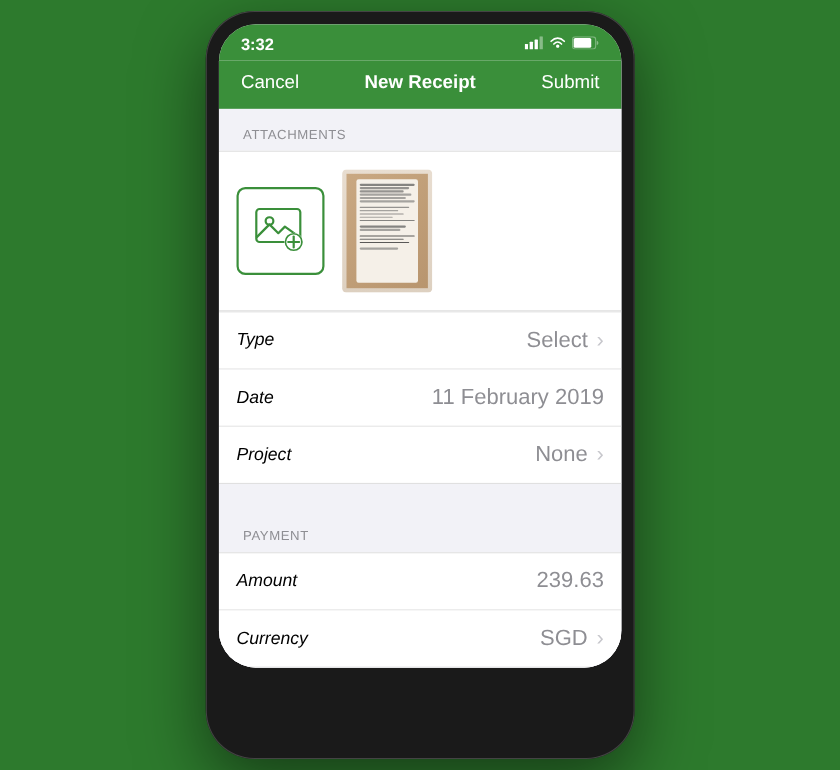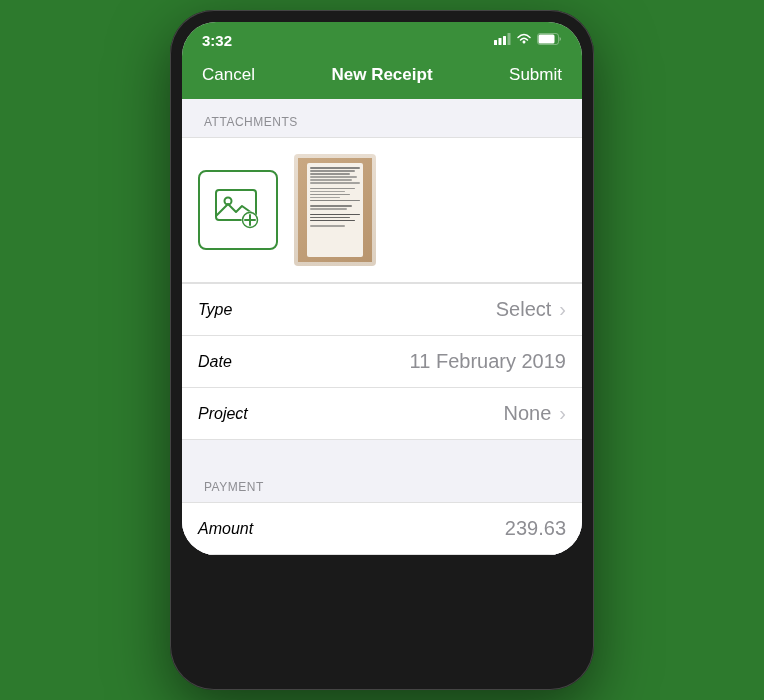--- a/index.html
+++ b/index.html
@@ -7,21 +7,21 @@
     body {
       background-color: #2d7a2d;
       display: flex;
       justify-content: center;
       align-items: center;
       min-height: 100vh;
       font-family: -apple-system, BlinkMacSystemFont, 'Helvetica Neue', Arial, sans-serif;
     }
 
     .phone-shell {
-      width: 424px;
+      width: 390px;
       min-height: 680px;
       background: #1a1a1a;
       border-radius: 44px;
       padding: 12px;
       box-shadow: 0 20px 60px rgba(0,0,0,0.5), inset 0 0 0 1px #444;
       position: relative;
     }
 
     .phone-screen {
       width: 100%;
@@ -304,17 +304,21 @@
 
       <div class="separator-gap"></div>
 
       <div class="section-header">PAYMENT</div>
 
       <div class="form-section">
         <div class="form-row">
           <span class="form-label">Amount</span>
           <span class="form-value">239.63</span>
         </div>
+        <div class="form-row">
+          <span class="form-label">Currency</span>
+          <span class="form-value has-chevron">SGD</span>
+        </div>
       </div>
 
     </div>
   </div>
 </div>
 
 </body></html>

